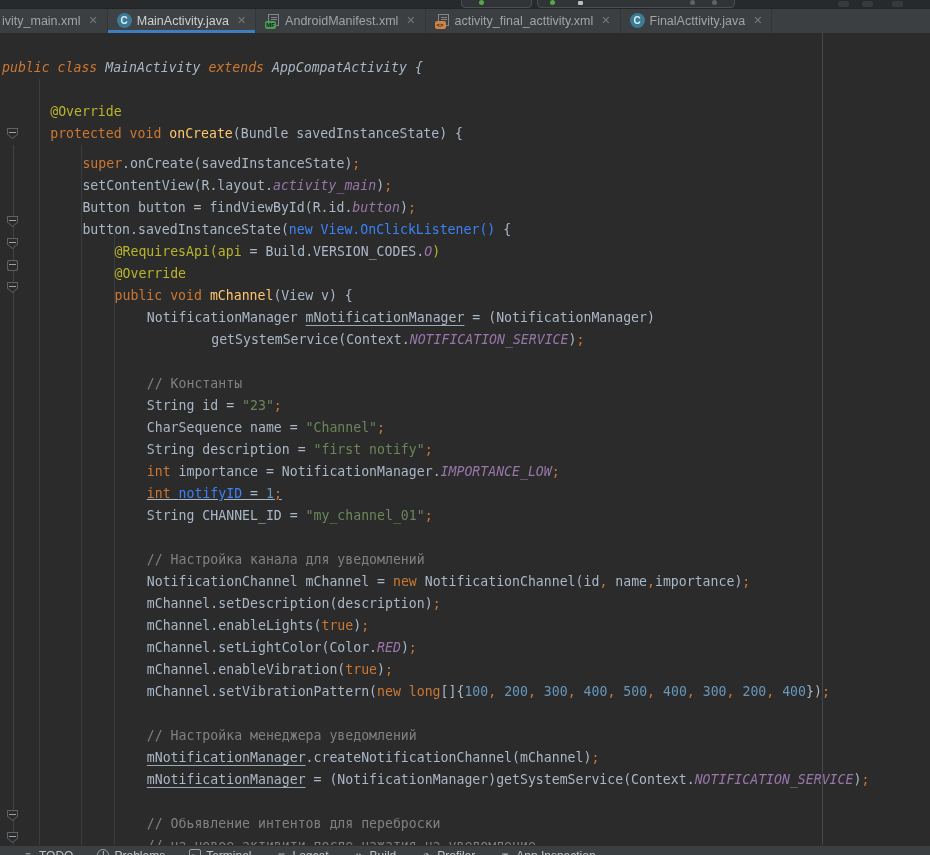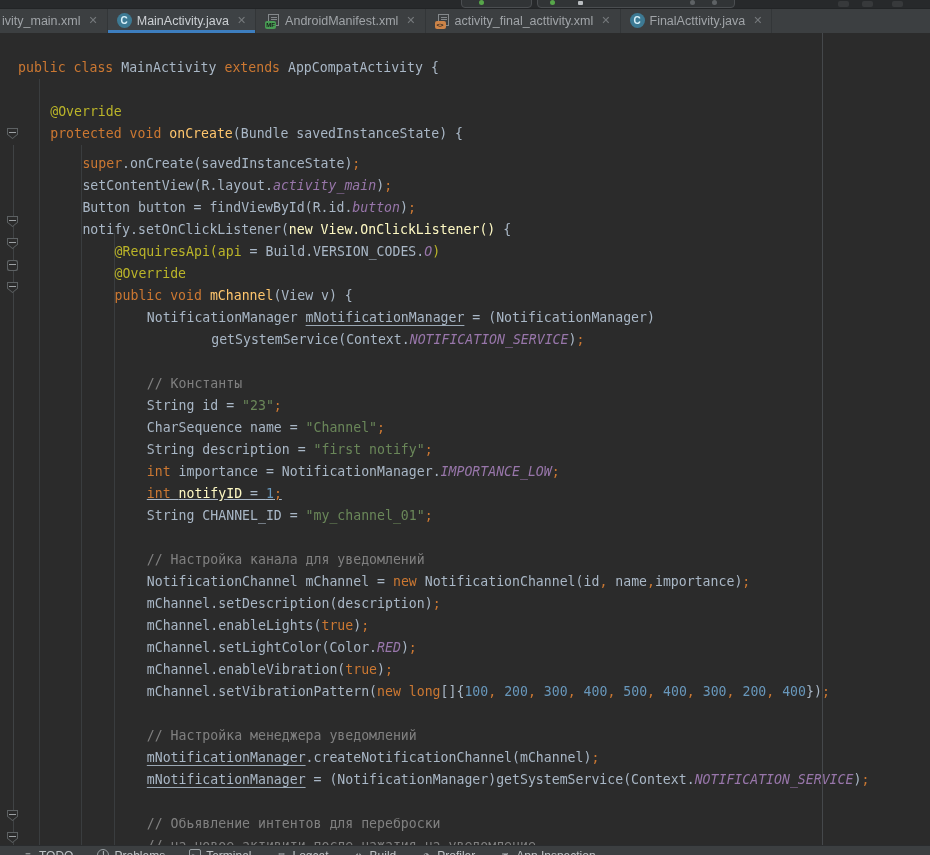--- a/index.html
+++ b/index.html
@@ -43,21 +43,21 @@
   .cl{height:22px;line-height:22px;white-space:pre;
       font-family:"DejaVu Sans Mono","Liberation Mono",monospace;font-size:13.2px;color:#a9b7c6;}
   .tk-k{color:#cc7832;}
   .tk-d{color:#a9b7c6;}
   .tk-m{color:#ffc66d;}
   .tk-a{color:#bbb529;}
   .tk-s{color:#6a8759;}
   .tk-n{color:#6897bb;}
   .tk-c{color:#808080;}
   .tk-f{color:#9876aa;font-style:italic;}
-  .tk-g{color:#fef9c3;}
+  .tk-g{color:#3b82f6;}
   .tk-p{color:#cc7832;}
   .tk-u{color:#a9b7c6;text-decoration:underline;text-underline-offset:3px;text-decoration-color:#9aa7b4;}
   .fold{position:absolute;left:7px;width:11px;height:11px;z-index:3;}
   .fold::before{content:"";position:absolute;inset:0;background:#5d6163;
                 clip-path:polygon(0 0,100% 0,100% 58%,50% 100%,0 58%);}
   .fold::after{content:"";position:absolute;inset:1px;background:#2b2b2b;
                clip-path:polygon(0 0,100% 0,100% 58%,50% 100%,0 58%);}
   .fold.sq::before,.fold.sq::after{clip-path:none;border-radius:2px;}
   .fold .mn{position:absolute;left:2px;right:2px;top:4px;height:1px;background:#9da1a4;z-index:1;}
   
@@ -146,28 +146,28 @@
         </div>
         <div class="fold" style="top: 777px;">
           <span class="mn"></span>
         </div>
         <div class="fold" style="top: 799px;">
           <span class="mn"></span>
         </div>
       </div>
     <div class="code" id="code">
         <div class="cl" style="padding-left: 18px;"></div>
-        <div class="cl" style="padding-left: 18px;"><span class="tk-k">public class </span><span class="tk-d">MainActivity </span><span class="tk-k">extends </span><span class="tk-d">AppCompatActivity {</span></div>
+        <div class="cl" style="padding-left: 2px; font-style: italic;"><span class="tk-k">public class </span><span class="tk-d">MainActivity </span><span class="tk-k">extends </span><span class="tk-d">AppCompatActivity {</span></div>
         <div class="cl" style="padding-left: 18px;"></div>
         <div class="cl" style="padding-left: 50.2px;"><span class="tk-a">@Override</span></div>
         <div class="cl" style="padding-left: 50.2px;"><span class="tk-k">protected void </span><span class="tk-m">onCreate</span><span class="tk-d">(Bundle savedInstanceState) {</span></div>
         <div class="cl" style="padding-left: 82.4px; margin-top: 8px;"><span class="tk-k">super</span><span class="tk-d">.onCreate(savedInstanceState)</span><span class="tk-p">;</span></div>
         <div class="cl" style="padding-left: 82.4px;"><span class="tk-d">setContentView(R.layout.</span><span class="tk-f">activity_main</span><span class="tk-d">)</span><span class="tk-p">;</span></div>
         <div class="cl" style="padding-left: 82.4px;"><span class="tk-d">Button button = findViewById(R.id.</span><span class="tk-f">button</span><span class="tk-d">)</span><span class="tk-p">;</span></div>
-        <div class="cl" style="padding-left: 82.4px;"><span class="tk-d">notify.setOnClickListener(</span><span class="tk-g">new View.OnClickListener() </span><span class="tk-d">{</span></div>
+        <div class="cl" style="padding-left: 82.4px;"><span class="tk-d">button.savedInstanceState(</span><span class="tk-g">new View.OnClickListener() </span><span class="tk-d">{</span></div>
         <div class="cl" style="padding-left: 114.6px;"><span class="tk-a">@RequiresApi(</span><span class="tk-a">api </span><span class="tk-d">= Build.VERSION_CODES.</span><span class="tk-f">O</span><span class="tk-a">)</span></div>
         <div class="cl" style="padding-left: 114.6px;"><span class="tk-a">@Override</span></div>
         <div class="cl" style="padding-left: 114.6px;"><span class="tk-k">public void </span><span class="tk-m">mChannel</span><span class="tk-d">(View v) {</span></div>
         <div class="cl" style="padding-left: 146.8px;"><span class="tk-d">NotificationManager </span><span class="tk-u">mNotificationManager</span><span class="tk-d"> = (NotificationManager)</span></div>
         <div class="cl" style="padding-left: 211.2px;"><span class="tk-d">getSystemService(Context.</span><span class="tk-f">NOTIFICATION_SERVICE</span><span class="tk-d">)</span><span class="tk-p">;</span></div>
         <div class="cl" style="padding-left: 18px;"></div>
         <div class="cl" style="padding-left: 146.8px;"><span class="tk-c">// Константы</span></div>
         <div class="cl" style="padding-left: 146.8px;"><span class="tk-d">String id = </span><span class="tk-s">"23"</span><span class="tk-p">;</span></div>
         <div class="cl" style="padding-left: 146.8px;"><span class="tk-d">CharSequence name = </span><span class="tk-s">"Channel"</span><span class="tk-p">;</span></div>
         <div class="cl" style="padding-left: 146.8px;"><span class="tk-d">String description = </span><span class="tk-s">"first notify"</span><span class="tk-p">;</span></div>

